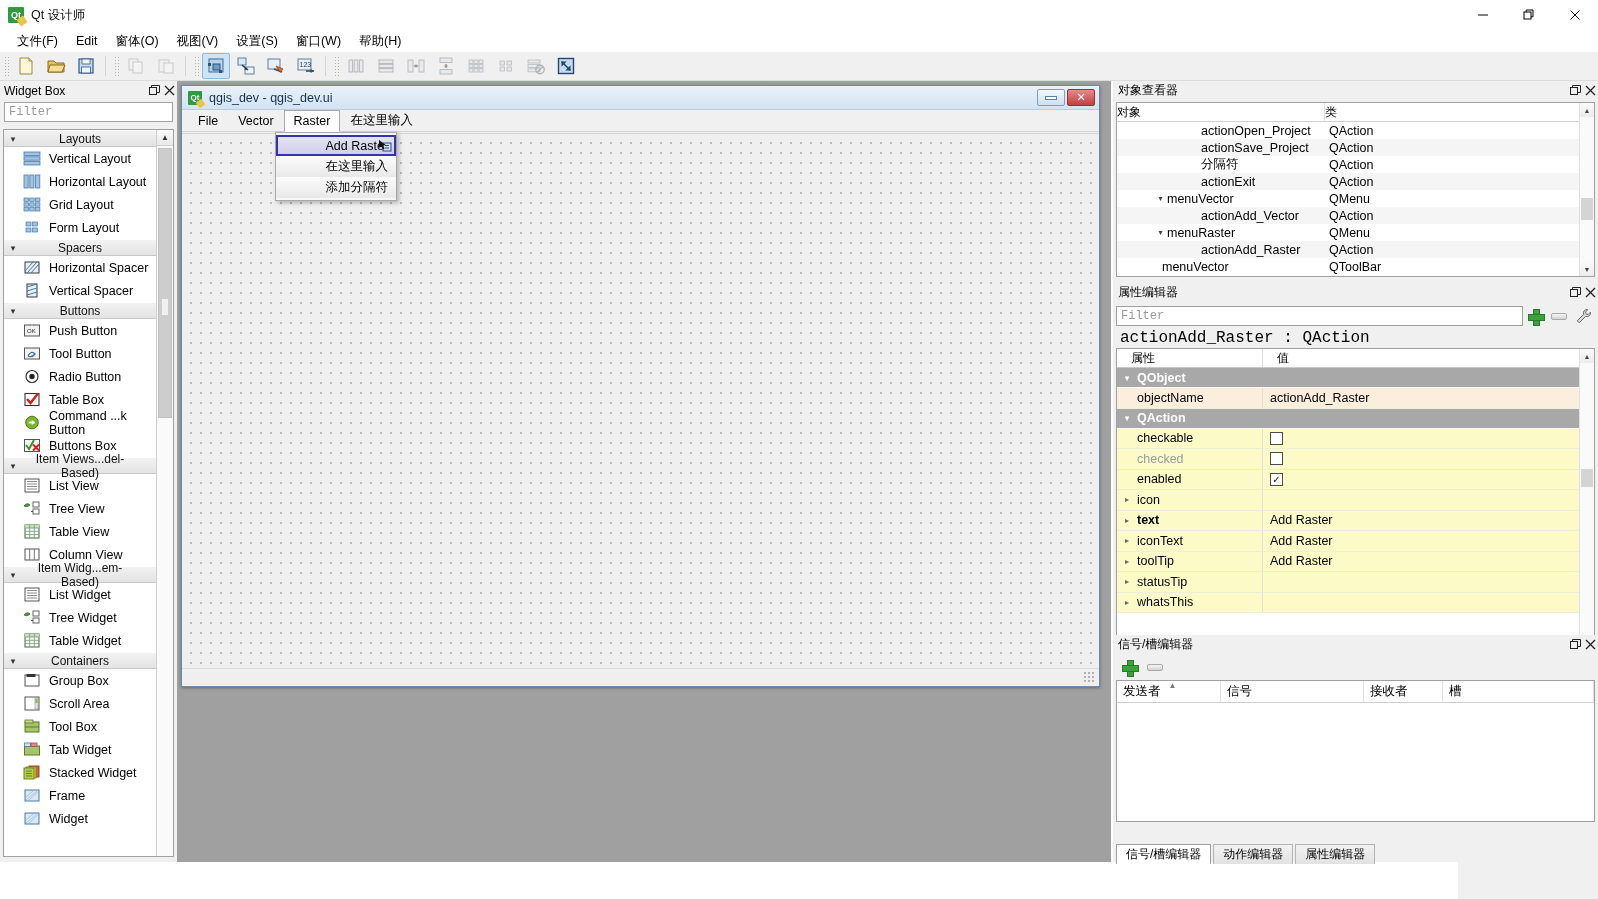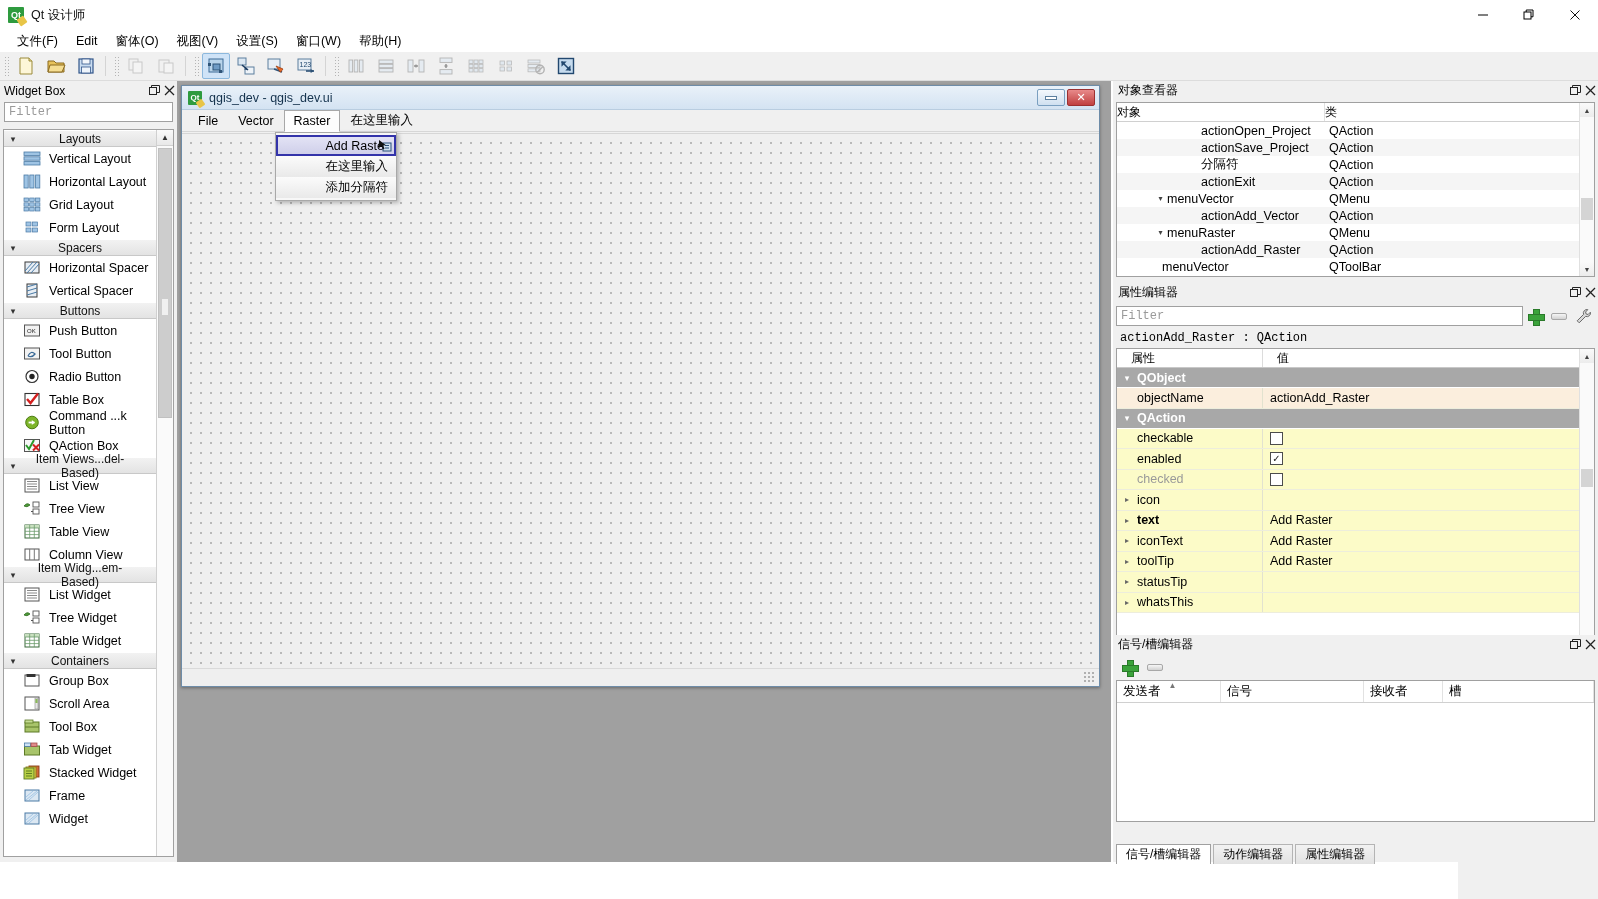--- a/index.html
+++ b/index.html
@@ -264,21 +264,21 @@
   }
   .pe-filter {
     flex:1; height:20px; background:#fff; border:1px solid #a0a0a0;
     display:flex; align-items:center; padding-left:4px;
     color:#9a9a9a; font-size:12px;
     font-family: "Liberation Mono","DejaVu Sans Mono", monospace;
   }
   .pe-tb { width:24px;height:22px;display:flex;align-items:center;justify-content:center;cursor:default; }
   .pe-objline {
     position:absolute; left:3px; top:47px; width:479px; height:16px;
-    font-size:12px; color:#000; padding-left:4px;
+    font-size:16px; color:#000; padding-left:4px;
     font-family:"Liberation Mono","DejaVu Sans Mono", monospace;
     display:flex; align-items:center;
   }
   .pe-body {
     position:absolute; left:3px; top:65px; width:479px; height:362px;
     background:#fff; border:1px solid #a0a0a0; overflow:hidden;
   }
   .pe-header { display:flex; height:19px; border-bottom:1px solid #c8c8c8; background:#fff; font-size:12px; }
   .pe-header .hc{ display:flex;align-items:center;padding-left:14px;border-right:1px solid #dcdcdc; }
   .pe-grp {
@@ -692,21 +692,21 @@
           <span>Command ...k Button</span>
         </div>
         <div class="wb-item">
           <span class="ico">
             <svg width="18" height="15" viewBox="0 0 18 15">
                 <rect x="1.5" y="1.5" width="15" height="12" fill="#f8f8f8" stroke="#555" stroke-width="1"></rect>
             <path d="M3 7 L6 11 L11 2" fill="none" stroke="#2a9a2a" stroke-width="2"></path>
             <path d="M10 6.5 L16 12.5 M16 6.5 L10 12.5" stroke="#d42020" stroke-width="2"></path>
               </svg>
           </span>
-          <span>QAction Box</span>
+          <span>Buttons Box</span>
         </div>
 
         <div class="wb-cat">
           <span class="arrow">▾</span>
           <span class="ctext">Item Views...del-Based)</span>
         </div>
         <div class="wb-item">
           <span class="ico">
             <svg width="18" height="15" viewBox="0 0 18 15">
                 <rect x="2" y="1" width="14" height="13" fill="#fff" stroke="#555" stroke-width="1"></rect>
@@ -1106,36 +1106,36 @@
 
         <div class="pe-row yellow">
           <div class="k">
               <span class="ex"></span>
               <span>checkable</span>
             </div>
           <div class="v">
               <span class="cbx"></span>
             </div>
         </div>
+        <div class="pe-row yellow dim">
+          <div class="k">
+              <span class="ex"></span>
+              <span>checked</span>
+            </div>
+          <div class="v">
+              <span class="cbx"></span>
+            </div>
+        </div>
         <div class="pe-row yellow">
           <div class="k">
               <span class="ex"></span>
               <span>enabled</span>
             </div>
           <div class="v">
               <span class="cbx">✓</span>
-            </div>
-        </div>
-        <div class="pe-row yellow dim">
-          <div class="k">
-              <span class="ex"></span>
-              <span>checked</span>
-            </div>
-          <div class="v">
-              <span class="cbx"></span>
             </div>
         </div>
         <div class="pe-row yellow">
           <div class="k">
               <span class="ex">▸</span>
               <span>icon</span>
             </div>
           <div class="v"></div>
         </div>
         <div class="pe-row yellow bold">

